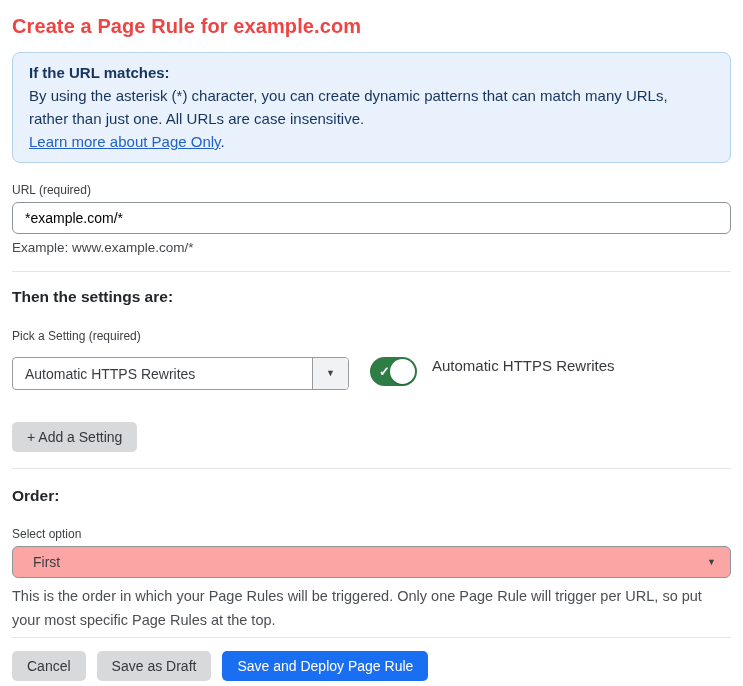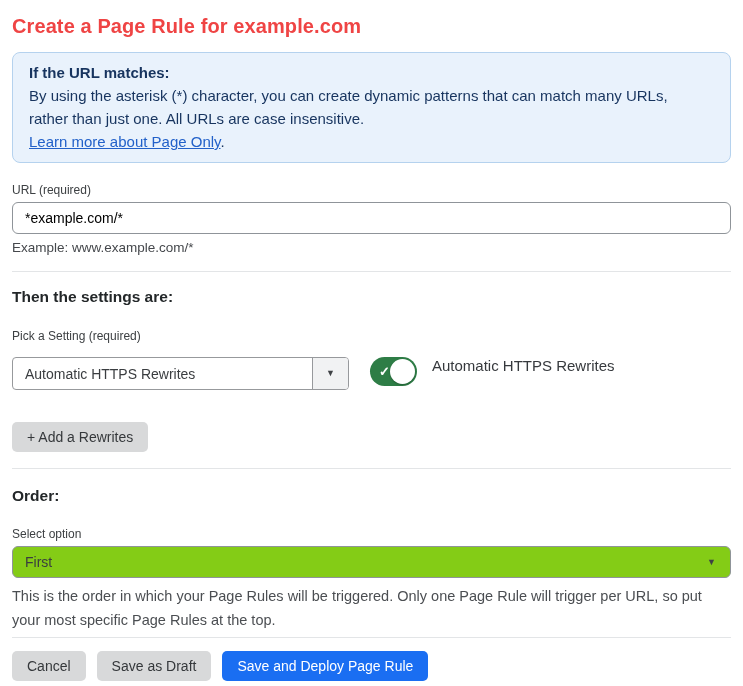--- a/index.html
+++ b/index.html
@@ -99,22 +99,22 @@
   }
   .btn.gray { background: #d8d9da; color: #35383b; }
   .btn.blue { background: var(--accent_blue, #1a6ef2); color: #ffffff; }
   .btn.add-setting { margin-top: 32px; }
 
   
   .order-select {
     position: relative; margin-top: 3px;
     width: 719px; height: 32px;
     border: 1px solid #8f9499; border-radius: 6px;
-    background: #84cc16; display: flex; align-items: center;
-    padding-left: 12px; font-size: 14px; color: #3a3d40; cursor: pointer;
+    background: #fca5a5; display: flex; align-items: center;
+    padding-left: 20px; font-size: 14px; color: #3a3d40; cursor: pointer;
   }
   .order-select .caret { position: absolute; right: 14px; top: 50%; transform: translateY(-50%); }
 
   .order-hint { margin-top: 6px; font-size: 14.5px; line-height: 24px; color: #4b4e52; width: 712px; }
 
   .footer { margin-top: 13px; display: flex; gap: 11px; align-items: center; }
 </style>
 </head>
 <body>
 
@@ -145,21 +145,21 @@
         <span class="caret">▼</span>
       </div>
     </div>
     <div class="toggle">
       <span class="check">✓</span>
       <span class="knob"></span>
     </div>
     <div class="toggle-label">Automatic HTTPS Rewrites</div>
   </div>
 
-  <button class="btn gray add-setting">+ Add a Rewrites</button>
+  <button class="btn gray add-setting">+ Add a Setting</button>
 
   <hr class="divider d2">
 
   <h2 class="section-heading order">Order:</h2>
 
   <div class="field-label order-label">Select option</div>
 
   <div class="order-select">
     <span>First</span>
     <span class="caret">▼</span>

